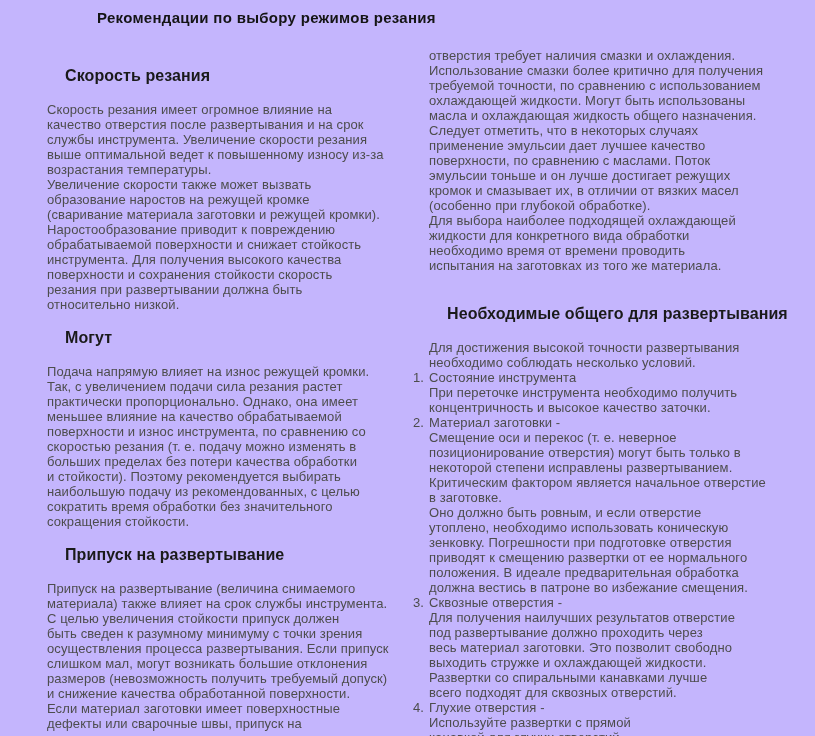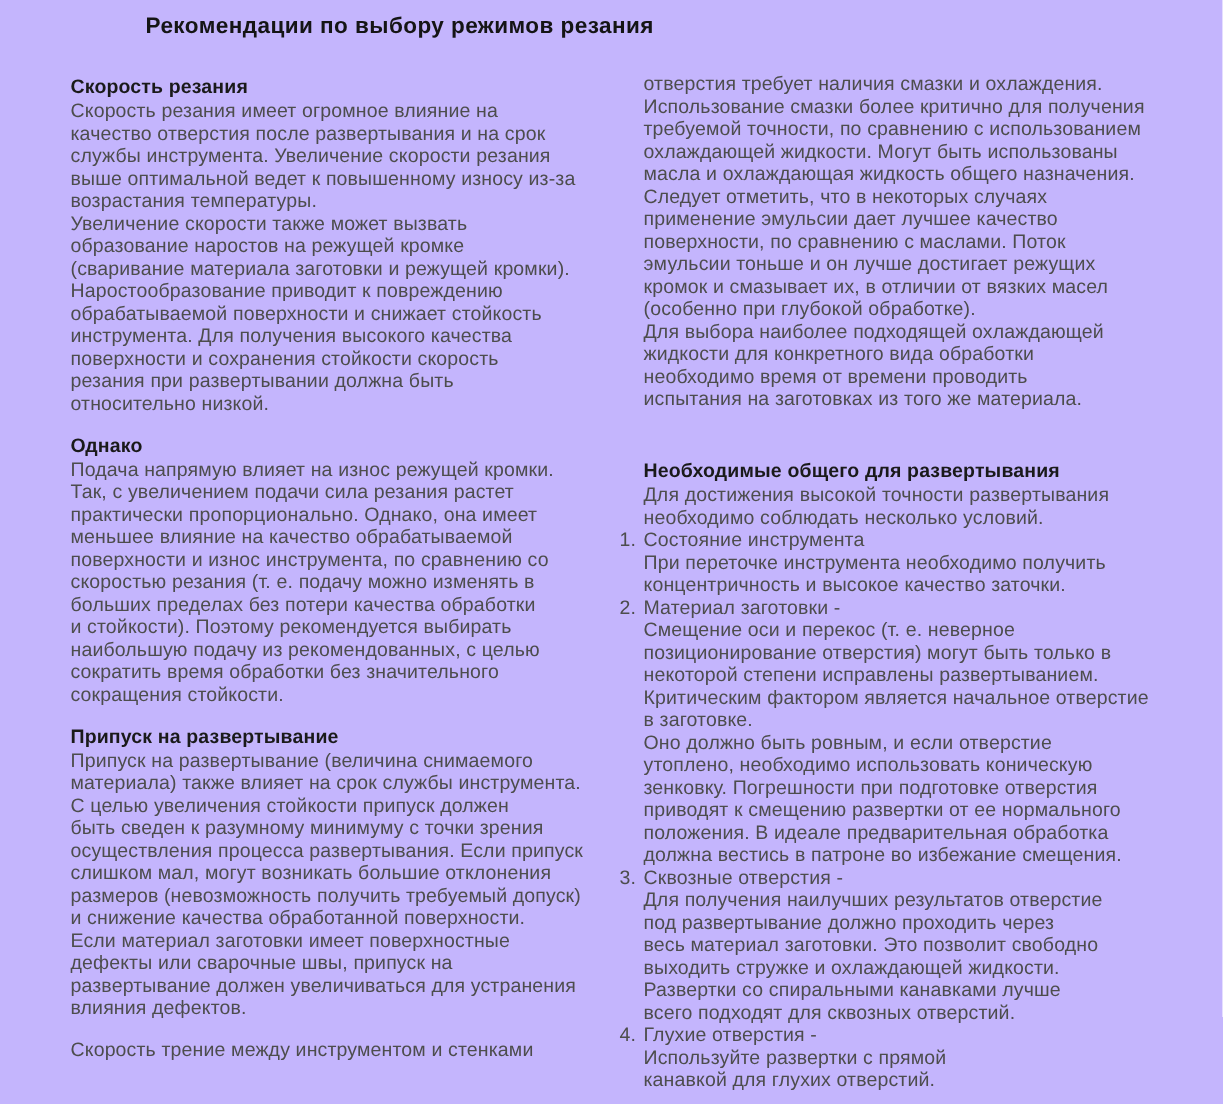--- a/index.html
+++ b/index.html
@@ -12,21 +12,21 @@
     font-size:15px; font-weight:bold; color:#151515; letter-spacing:0.3px;
     line-height:20px;
   }
   .col {
     position:absolute; font-size:13px; line-height:15px; color:#4d4d4d;
     letter-spacing:0.1px;
   }
   .col-left  { left:47px;  top:50px; width:380px; }
   .col-right { left:429px; top:48px; width:384px; }
   .sec h2 {
-    margin:0; font-size:13px; line-height:16px; font-weight:bold; color:#1a1a1a;
+    margin:18px; font-size:16px; line-height:16px; font-weight:bold; color:#1a1a1a;
   }
   .sec + .sec { margin-top:13px; }
   .sec p, .cont { margin:0; white-space:pre-line; }
   .conditions { margin-top:33px; }
   .num-list { margin:0; padding:0; }
   .num-item { position:relative; }
   .num-item .num { position:absolute; left:-16px; top:0; }
   .item-text { white-space:pre-line; }
 </style>
 </head>
@@ -48,21 +48,21 @@
 образование наростов на режущей кромке
 (сваривание материала заготовки и режущей кромки).
 Наростообразование приводит к повреждению
 обрабатываемой поверхности и снижает стойкость
 инструмента. Для получения высокого качества
 поверхности и сохранения стойкости скорость
 резания при развертывании должна быть
 относительно низкой.</p>
     </div>
     <div class="sec">
-      <h2>Однако</h2>
+      <h2>Могут</h2>
       <p>Подача напрямую влияет на износ режущей кромки.
 Так, с увеличением подачи сила резания растет
 практически пропорционально. Однако, она имеет
 меньшее влияние на качество обрабатываемой
 поверхности и износ инструмента, по сравнению со
 скоростью резания (т. е. подачу можно изменять в
 больших пределах без потери качества обработки
 и стойкости). Поэтому рекомендуется выбирать
 наибольшую подачу из рекомендованных, с целью
 сократить время обработки без значительного

